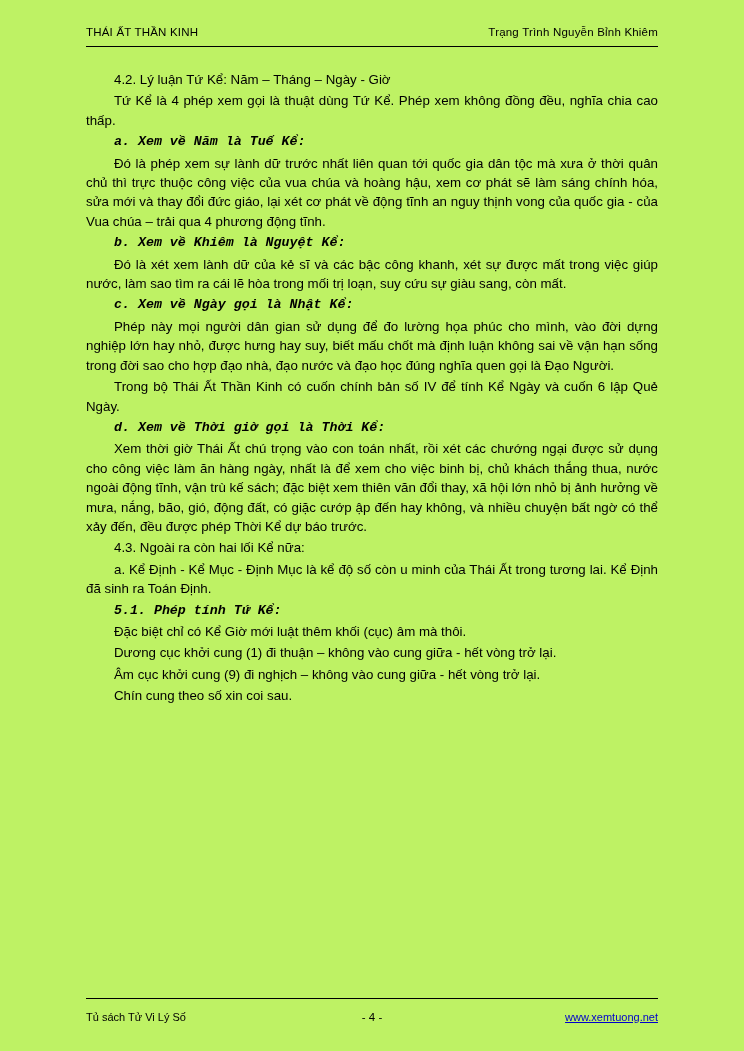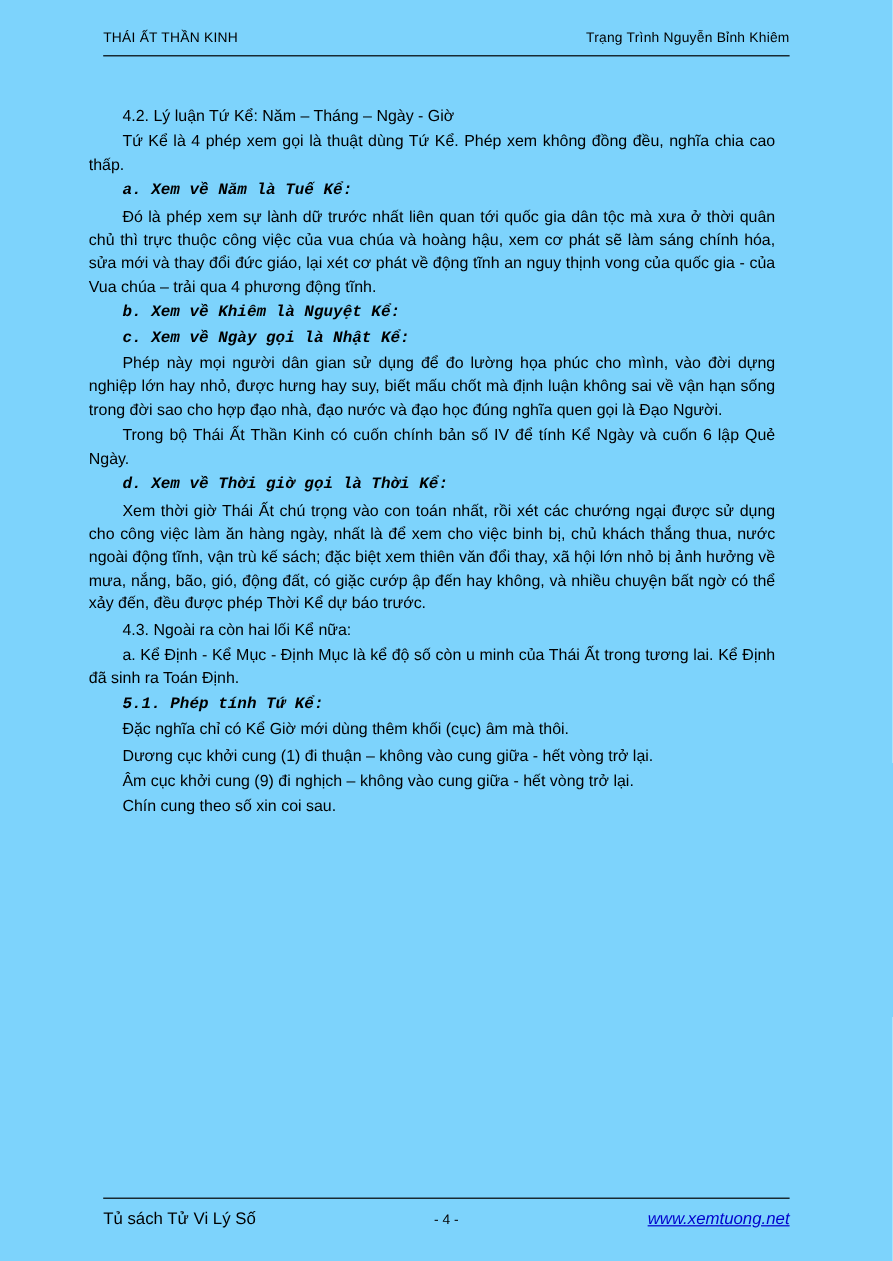--- a/index.html
+++ b/index.html
@@ -8,21 +8,21 @@
     background: #ffffff;
   }
   body {
     font-family: "Liberation Sans", sans-serif;
     color: #000000;
   }
   .page {
     position: relative;
     width: 744px;
     height: 1051px;
-    background: #7dd3fc;
+    background: #bef264;
     box-sizing: border-box;
     overflow: hidden;
   }
   .header {
     position: absolute;
     top: 26px;
     left: 86px;
     right: 86px;
     display: flex;
     justify-content: space-between;
@@ -34,26 +34,25 @@
     position: absolute;
     top: 46px;
     left: 86px;
     right: 86px;
     border-bottom: 1px solid #000000;
     height: 0;
   }
   .content {
     position: absolute;
     top: 70px;
-    left: 74px;
+    left: 86px;
     width: 572px;
     font-size: 13.3px;
     line-height: 1.46;
     text-align: justify;
-    margin-top: 17px;
   }
   .content p {
     margin: 0 0 2px 0;
   }
   .indent {
     text-indent: 28px;
   }
   .bold-head {
     font-weight: bold;
     font-style: italic;
@@ -73,62 +72,62 @@
     height: 0;
   }
   .footer {
     position: absolute;
     bottom: 28px;
     left: 86px;
     right: 86px;
     display: flex;
     justify-content: space-between;
     align-items: flex-start;
-    font-size: 14px;
+    font-size: 11px;
   }
   .footer-center {
     position: absolute;
     bottom: 28px;
     left: 0;
     width: 744px;
     text-align: center;
     font-size: 11.5px;
   }
   .link {
     color: #0000cc;
     text-decoration: underline;
-    font-style: italic;
   }
 </style>
 </head>
 <body>
 
 <div class="page">
 
   <div class="header">
     <span>THÁI ẤT THẦN KINH</span>
     <span>Trạng Trình Nguyễn Bỉnh Khiêm</span>
   </div>
   <div class="header-rule"></div>
 
   <div class="content">
     <p class="indent">4.2. Lý luận Tứ Kể: Năm – Tháng – Ngày - Giờ</p>
     <p class="indent">Tứ Kể là 4 phép xem gọi là thuật dùng Tứ Kể. Phép xem không đồng đều, nghĩa chia cao thấp.</p>
     <p class="bold-head">a. Xem về Năm là Tuế Kể:</p>
     <p class="indent">Đó là phép xem sự lành dữ trước nhất liên quan tới quốc gia dân tộc mà xưa ở thời quân chủ thì trực thuộc công việc của vua chúa và hoàng hậu, xem cơ phát sẽ làm sáng chính hóa, sửa mới và thay đổi đức giáo, lại xét cơ phát về động tĩnh an nguy thịnh vong của quốc gia - của Vua chúa – trải qua 4 phương động tĩnh.</p>
     <p class="bold-head">b. Xem về Khiêm là Nguyệt Kể:</p>
+    <p class="indent">Đó là xét xem lành dữ của kẻ sĩ và các bậc công khanh, xét sự được mất trong việc giúp nước, làm sao tìm ra cái lẽ hòa trong mối trị loạn, suy cứu sự giàu sang, còn mất.</p>
     <p class="bold-head">c. Xem về Ngày gọi là Nhật Kể:</p>
     <p class="indent">Phép này mọi người dân gian sử dụng để đo lường họa phúc cho mình, vào đời dựng nghiệp lớn hay nhỏ, được hưng hay suy, biết mấu chốt mà định luận không sai về vận hạn sống trong đời sao cho hợp đạo nhà, đạo nước và đạo học đúng nghĩa quen gọi là Đạo Người.</p>
     <p class="indent">Trong bộ Thái Ất Thần Kinh có cuốn chính bản số IV để tính Kể Ngày và cuốn 6 lập Quẻ Ngày.</p>
     <p class="bold-head">d. Xem về Thời giờ gọi là Thời Kể:</p>
     <p class="indent">Xem thời giờ Thái Ất chú trọng vào con toán nhất, rồi xét các chướng ngại được sử dụng cho công việc làm ăn hàng ngày, nhất là để xem cho việc binh bị, chủ khách thắng thua, nước ngoài động tĩnh, vận trù kế sách; đặc biệt xem thiên văn đổi thay, xã hội lớn nhỏ bị ảnh hưởng về mưa, nắng, bão, gió, động đất, có giặc cướp ập đến hay không, và nhiều chuyện bất ngờ có thể xảy đến, đều được phép Thời Kể dự báo trước.</p>
     <p class="indent">4.3. Ngoài ra còn hai lối Kể nữa:</p>
     <p class="indent">a. Kể Định - Kể Mục - Định Mục là kể độ số còn u minh của Thái Ất trong tương lai. Kể Định đã sinh ra Toán Định.</p>
     <p class="bold-head">5.1. Phép tính Tứ Kể:</p>
-    <p class="indent">Đặc nghĩa chỉ có Kể Giờ mới dùng thêm khối (cục) âm mà thôi.</p>
+    <p class="indent">Đặc biệt chỉ có Kể Giờ mới luật thêm khối (cục) âm mà thôi.</p>
     <p class="indent">Dương cục khởi cung (1) đi thuận – không vào cung giữa - hết vòng trở lại.</p>
     <p class="indent">Âm cục khởi cung (9) đi nghịch – không vào cung giữa - hết vòng trở lại.</p>
     <p class="indent">Chín cung theo số xin coi sau.</p>
   </div>
 
   <div class="footer-rule"></div>
   <div class="footer">
     <span>Tủ sách Tử Vi Lý Số</span>
     <span class="link">www.xemtuong.net</span>
   </div>

